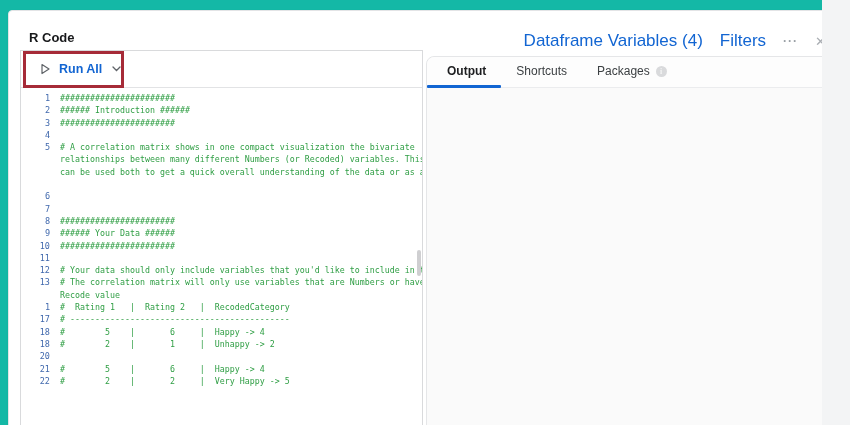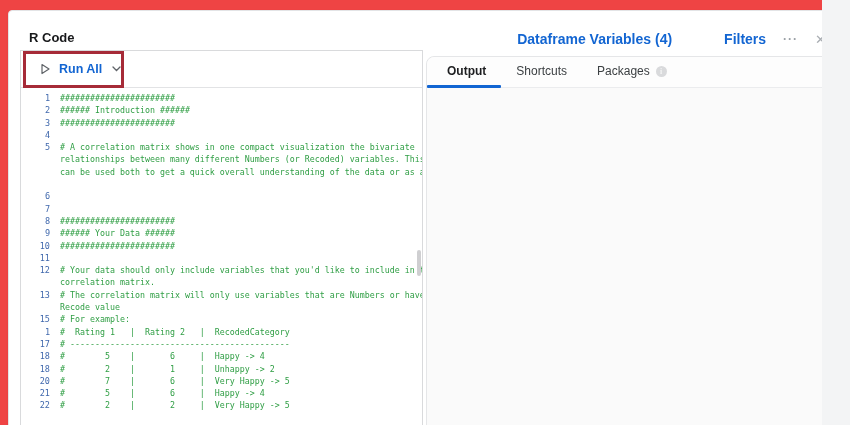--- a/index.html
+++ b/index.html
@@ -1,26 +1,26 @@
 <!DOCTYPE html>
 <html><head>
 <meta charset="utf-8">
 <style>
   * { margin:0; padding:0; box-sizing:border-box; }
   html,body { background:#f3f4f5; font-family:"Liberation Sans", sans-serif; }
-  .stage { position:relative; width:822px; height:425px; overflow:hidden; background:#ef4444; }
+  .stage { position:relative; width:822px; height:425px; overflow:hidden; background:#14b8a6; }
 
   .card { position:absolute; left:8px; top:10px; width:834px; height:430px;
           background:#ffffff; border:1px solid #e3e4e6; border-radius:4px;
           box-shadow:0 1px 3px rgba(0,0,0,.05); }
 
   
   .page-title { position:absolute; left:20px; top:19px; font-size:13px; font-weight:700; color:#17181a; }
   .header-right { position:absolute; right:15px; top:20px; display:flex; align-items:center; gap:17px; }
-  .hlink { font-size:14px; font-weight:700; color:#1265d2; cursor:pointer; white-space:nowrap;margin-left:35px; }
+  .hlink { font-size:17px; font-weight:400; color:#1265d2; cursor:pointer; white-space:nowrap; }
   .hicon { color:#a9adb2; font-size:13px; line-height:1; cursor:pointer; }
   .dots  { letter-spacing:1px; font-weight:700; color:#9aa0a6; font-size:12px; }
 
   
   .editor { position:absolute; left:11px; top:39px; width:403px; height:391px;
             background:#fff; border:1px solid #d9dadc; }
   .toolbar { height:37px; display:flex; align-items:center; padding-left:19px;
              border-bottom:1px solid #e2e3e5; background:#fff; }
   .runall-label { font-size:12.5px; font-weight:600; color:#1265d2; margin:0 10px 0 8px; }
   .play-svg, .chev-svg { display:block; }
@@ -92,29 +92,27 @@
             <div class="crow"><span class="gutter"></span><span class="ctext">relationships between many different Numbers (or Recoded) variables. This</span></div>
             <div class="crow"><span class="gutter"></span><span class="ctext">can be used both to get a quick overall understanding of the data or as a</span></div>
             <div class="crow"><span class="gutter"></span></div>
             <div class="crow"><span class="gutter">6</span><span class="ctext"></span></div>
             <div class="crow"><span class="gutter">7</span><span class="ctext"></span></div>
             <div class="crow"><span class="gutter">8</span><span class="ctext">#######################</span></div>
             <div class="crow"><span class="gutter">9</span><span class="ctext">###### Your Data ######</span></div>
             <div class="crow"><span class="gutter">10</span><span class="ctext">#######################</span></div>
             <div class="crow"><span class="gutter">11</span><span class="ctext"></span></div>
             <div class="crow"><span class="gutter">12</span><span class="ctext"># Your data should only include variables that you'd like to include in the</span></div>
-            <div class="crow"><span class="gutter"></span><span class="ctext">correlation matrix.</span></div>
             <div class="crow"><span class="gutter">13</span><span class="ctext"># The correlation matrix will only use variables that are Numbers or have a</span></div>
             <div class="crow"><span class="gutter"></span><span class="ctext">Recode value</span></div>
-            <div class="crow"><span class="gutter">15</span><span class="ctext"># For example:</span></div>
             <div class="crow"><span class="gutter">1</span><span class="ctext">#  Rating 1   |  Rating 2   |  RecodedCategory</span></div>
             <div class="crow"><span class="gutter">17</span><span class="ctext"># --------------------------------------------</span></div>
             <div class="crow"><span class="gutter">18</span><span class="ctext">#        5    |       6     |  Happy -&gt; 4</span></div>
             <div class="crow"><span class="gutter">18</span><span class="ctext">#        2    |       1     |  Unhappy -&gt; 2</span></div>
-            <div class="crow"><span class="gutter">20</span><span class="ctext">#        7    |       6     |  Very Happy -&gt; 5</span></div>
+            <div class="crow"><span class="gutter">20</span></div>
             <div class="crow"><span class="gutter">21</span><span class="ctext">#        5    |       6     |  Happy -&gt; 4</span></div>
             <div class="crow"><span class="gutter">22</span><span class="ctext">#        2    |       2     |  Very Happy -&gt; 5</span></div>
           </div>
       </div>
       <div class="vscroll"></div>
     </div>
 
     <div class="annotation"></div>
 
     <div class="rpanel">

